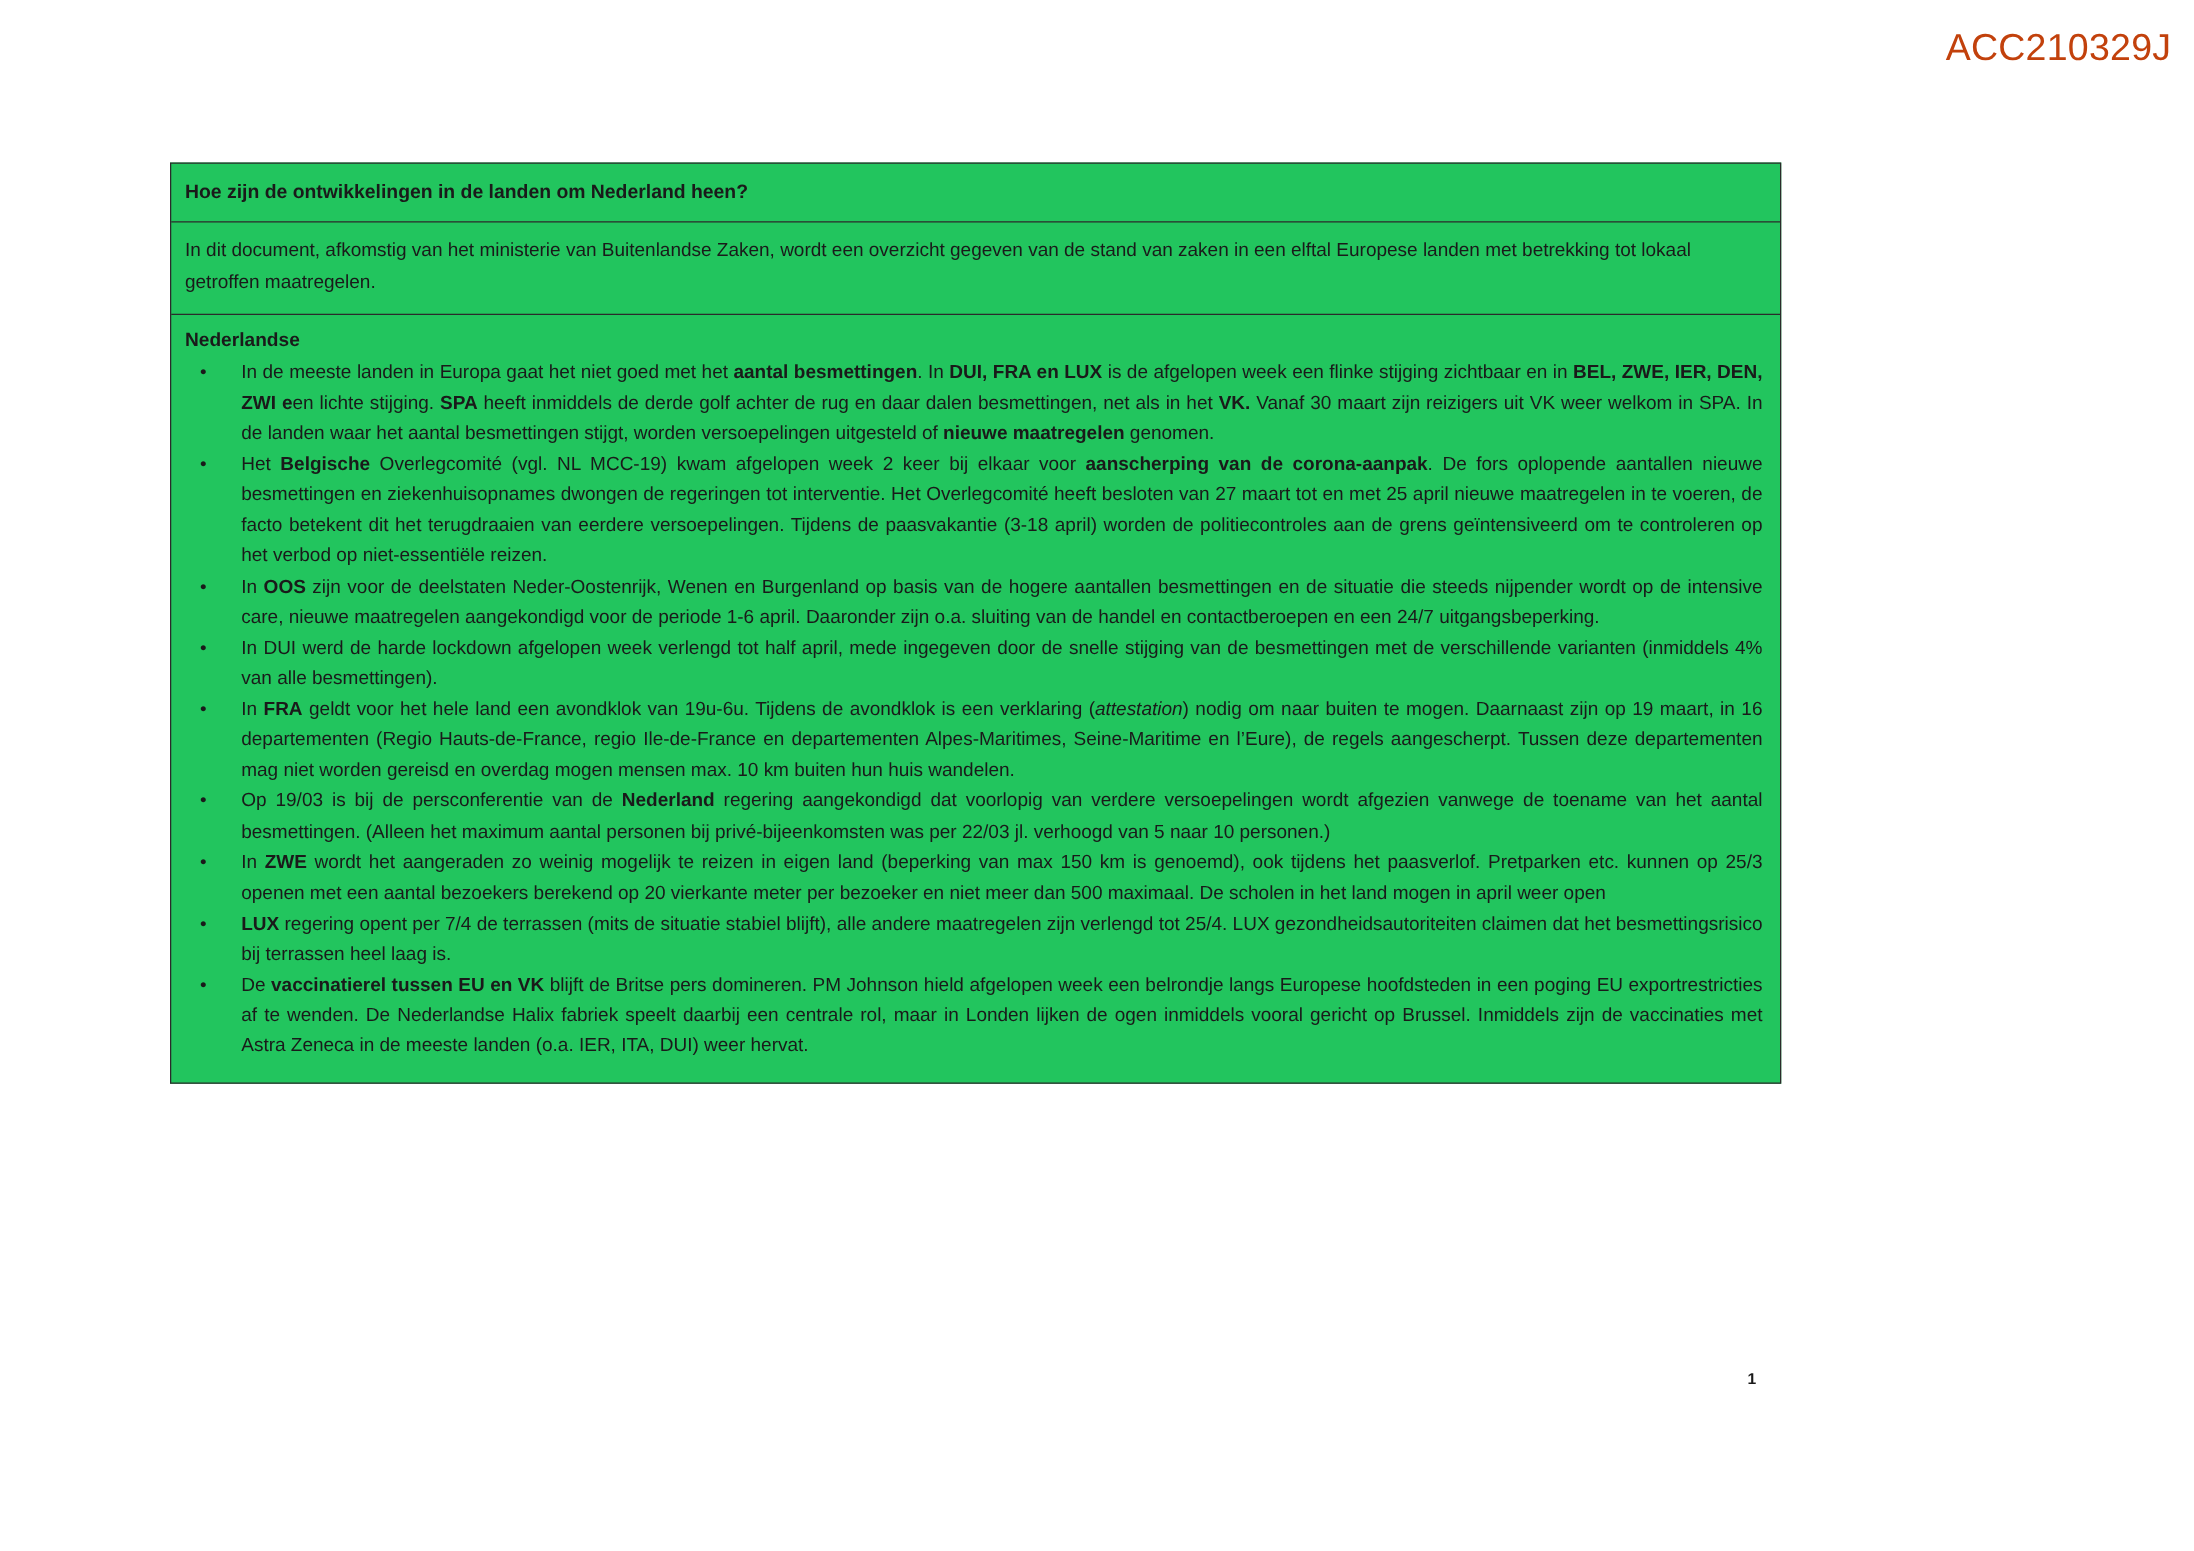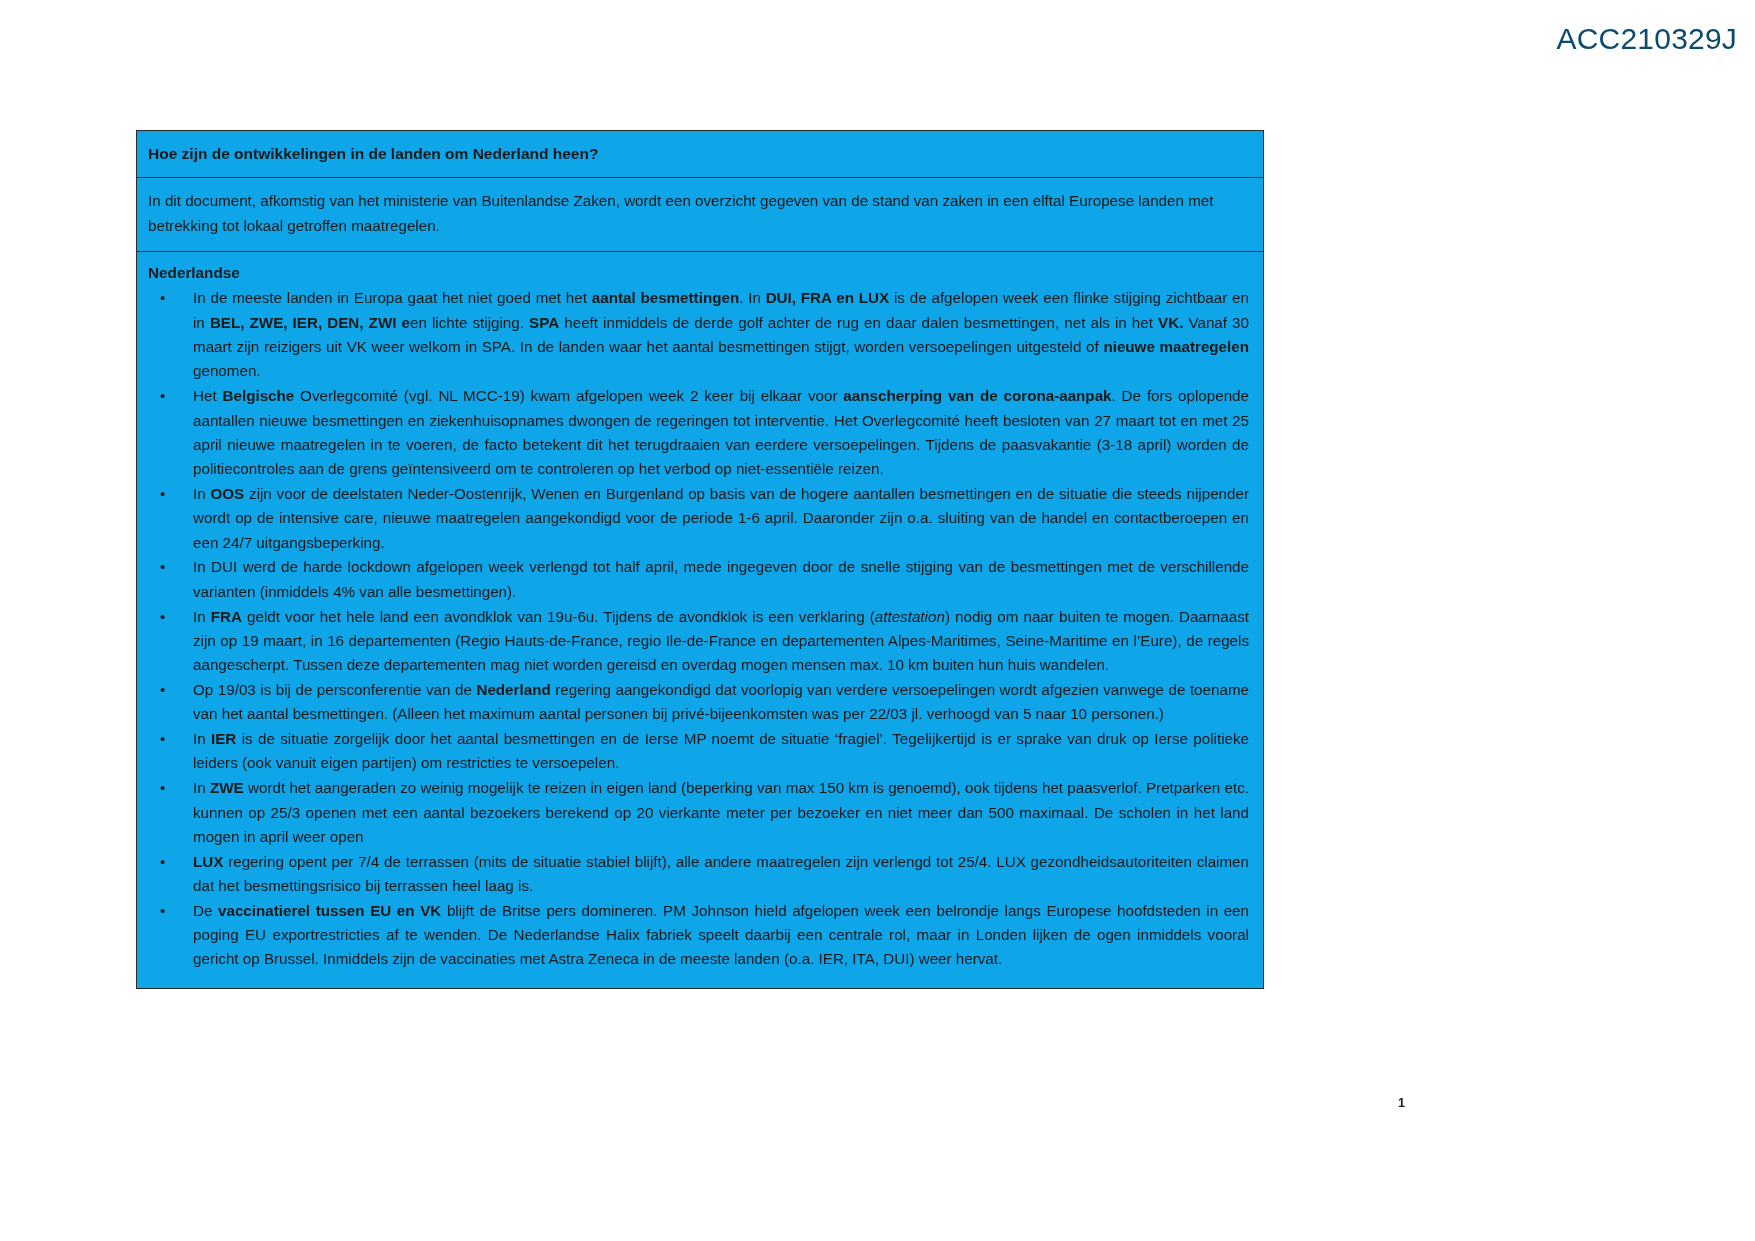--- a/index.html
+++ b/index.html
@@ -19,32 +19,32 @@
     position: absolute;
     inset: 0;
     background: #ffffff;
   }
   .doc-header {
     position: absolute;
     top: 22px;
     right: 18px;
     font-size: 30px;
     letter-spacing: 0.2px;
-    color: #0c4a6e;
+    color: #c2410c;
     font-family: "Liberation Sans", sans-serif;
     font-weight: 400;
   }
   .doc-table {
     position: absolute;
     left: 136px;
     top: 130px;
-    width: 1128px;
+    width: 1289px;
     border: 1.6px solid #2b2b2b;
     box-sizing: border-box;
-    background: #0ea5e9;
+    background: #22c55e;
   }
   .row {
     box-sizing: border-box;
     padding: 9px 10px 9px 11px;
   }
   .row-divider {
     border-bottom: 1.6px solid #2b2b2b;
   }
   .title-row {
     font-weight: bold;
@@ -116,21 +116,20 @@
 
     <div class="row highlights-row">
       <div class="highlights-title">Nederlandse</div>
       <ul class="bullets" id="bullet-list">
           <li>In de meeste landen in Europa gaat het niet goed met het <b>aantal besmettingen</b>. In <b>DUI, FRA en LUX</b> is de afgelopen week een flinke stijging zichtbaar en in <b>BEL, ZWE, IER, DEN, ZWI e</b>en lichte stijging. <b>SPA</b> heeft inmiddels de derde golf achter de rug en daar dalen besmettingen, net als in het <b>VK.</b>  Vanaf 30 maart zijn reizigers uit VK weer welkom in SPA. In de landen waar het aantal besmettingen stijgt, worden versoepelingen uitgesteld of <b>nieuwe maatregelen</b> genomen.</li>
           <li>Het <b>Belgische</b> Overlegcomité (vgl. NL MCC-19) kwam afgelopen week 2 keer bij elkaar voor <b>aanscherping van de corona-aanpak</b>. De fors oplopende aantallen nieuwe besmettingen en ziekenhuisopnames dwongen de regeringen tot interventie. Het Overlegcomité heeft besloten van 27 maart tot en met 25 april nieuwe maatregelen in te voeren, de facto betekent dit het terugdraaien van eerdere versoepelingen. Tijdens de paasvakantie (3-18 april) worden de politiecontroles aan de grens geïntensiveerd om te controleren op het verbod op niet-essentiële reizen.</li>
           <li>In <b>OOS</b> zijn voor de deelstaten Neder-Oostenrijk, Wenen en Burgenland op basis van de hogere aantallen besmettingen en de situatie die steeds nijpender wordt op de intensive care, nieuwe maatregelen aangekondigd voor de periode 1-6 april. Daaronder zijn o.a. sluiting van de handel en contactberoepen en een 24/7 uitgangsbeperking.</li>
           <li>In DUI werd de harde lockdown afgelopen week verlengd tot half april, mede ingegeven door de snelle stijging van de besmettingen met de verschillende varianten (inmiddels 4% van alle besmettingen).</li>
           <li>In <b>FRA</b> geldt voor het hele land een avondklok van 19u-6u. Tijdens de avondklok is een verklaring (<i>attestation</i>) nodig om naar buiten te mogen. Daarnaast zijn op 19 maart, in 16 departementen (Regio Hauts-de-France, regio Ile-de-France en departementen Alpes-Maritimes, Seine-Maritime en l’Eure), de regels aangescherpt. Tussen deze departementen mag niet worden gereisd en overdag mogen mensen max. 10 km buiten hun huis wandelen.</li>
           <li>Op 19/03 is bij de persconferentie van de <b>Nederland</b> regering aangekondigd dat voorlopig van verdere versoepelingen wordt afgezien vanwege de toename van het aantal besmettingen. (Alleen het maximum aantal personen bij privé-bijeenkomsten was per 22/03 jl. verhoogd van 5 naar 10 personen.)</li>
-          <li>In <b>IER</b> is de situatie zorgelijk door het aantal besmettingen en de Ierse MP noemt de situatie ‘fragiel’. Tegelijkertijd is er sprake van druk op Ierse politieke leiders (ook vanuit eigen partijen) om restricties te versoepelen.</li>
           <li>In <b>ZWE</b> wordt het aangeraden zo weinig mogelijk te reizen in eigen land (beperking van max 150 km is genoemd), ook tijdens het paasverlof. Pretparken etc. kunnen op 25/3 openen met een aantal bezoekers berekend op 20 vierkante meter per bezoeker en niet meer dan 500 maximaal. De scholen in het land mogen in april weer open</li>
           <li><b>LUX</b> regering opent per 7/4 de terrassen (mits de situatie stabiel blijft), alle andere maatregelen zijn verlengd tot 25/4. LUX gezondheidsautoriteiten claimen dat het besmettingsrisico bij terrassen heel laag is.</li>
           <li>De <b>vaccinatierel tussen EU en VK</b> blijft de Britse pers domineren. PM Johnson hield afgelopen week een belrondje langs Europese hoofdsteden in een poging EU exportrestricties af te wenden. De Nederlandse Halix fabriek speelt daarbij een centrale rol, maar in Londen lijken de ogen inmiddels vooral gericht op Brussel. Inmiddels zijn de vaccinaties met Astra Zeneca in de meeste landen (o.a. IER, ITA, DUI)  weer hervat.</li>
         </ul>
     </div>
 
   </div>
 
   <div class="page-number">1</div>
 

